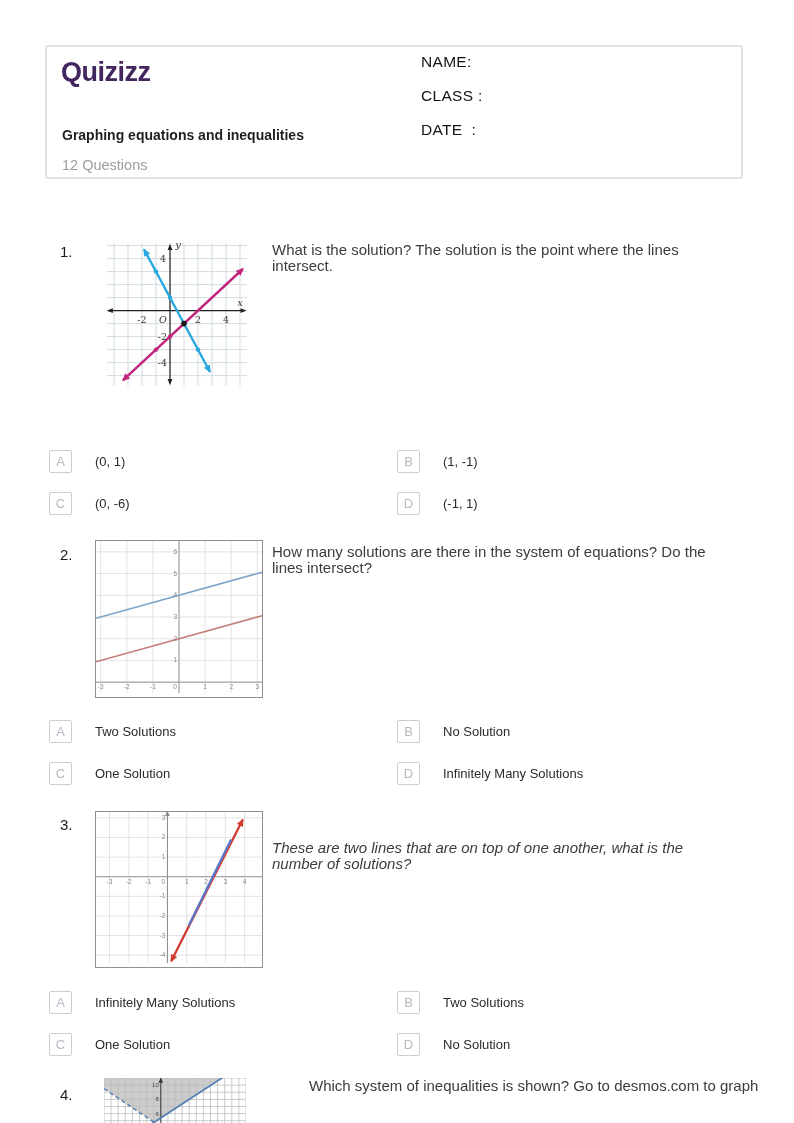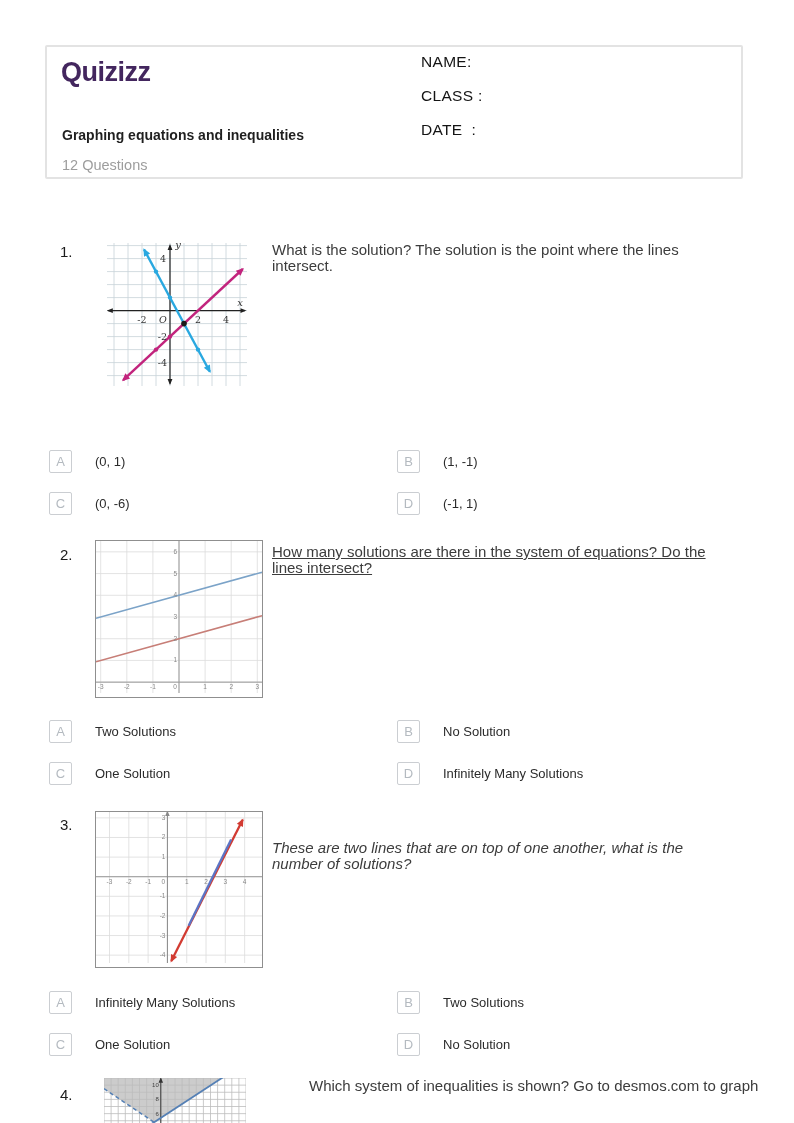--- a/index.html
+++ b/index.html
@@ -27,21 +27,21 @@
   .options{position:absolute;left:49px;width:696px;display:grid;
            grid-template-columns:348px 1fr;row-gap:19px;}
   .option{display:flex;align-items:center;gap:23px;height:23px;}
   .letter{width:23px;height:23px;box-sizing:border-box;border:1px solid #cbced2;border-radius:2px;
           color:#b4bac0;font-size:13px;display:flex;align-items:center;justify-content:center;
           background:#fff;flex:0 0 23px;}
   .opt-text{font-size:13px;color:#2b2b2b;}
 
   
   #qn1{top:243px;} #g1{left:107px;top:243px;} #t1{top:242px;} #o1{top:450px;}
-  #qn2{top:546px;} #g2{left:95px;top:540px;}  #t2{top:544px;text-decoration:underline;} #o2{top:720px;}
+  #qn2{top:546px;} #g2{left:95px;top:540px;}  #t2{top:544px;} #o2{top:720px;}
   #qn3{top:816px;} #g3{left:95px;top:811px;}  #t3{top:840px;font-style:italic;} #o3{top:991px;}
   #qn4{top:1086px;} #g4{left:104px;top:1078px;} #t4{top:1078px;margin-left:37px;}
 </style>
 </head>
 <body>
 
 <div class="page">
 
   
   <header class="header-box">

